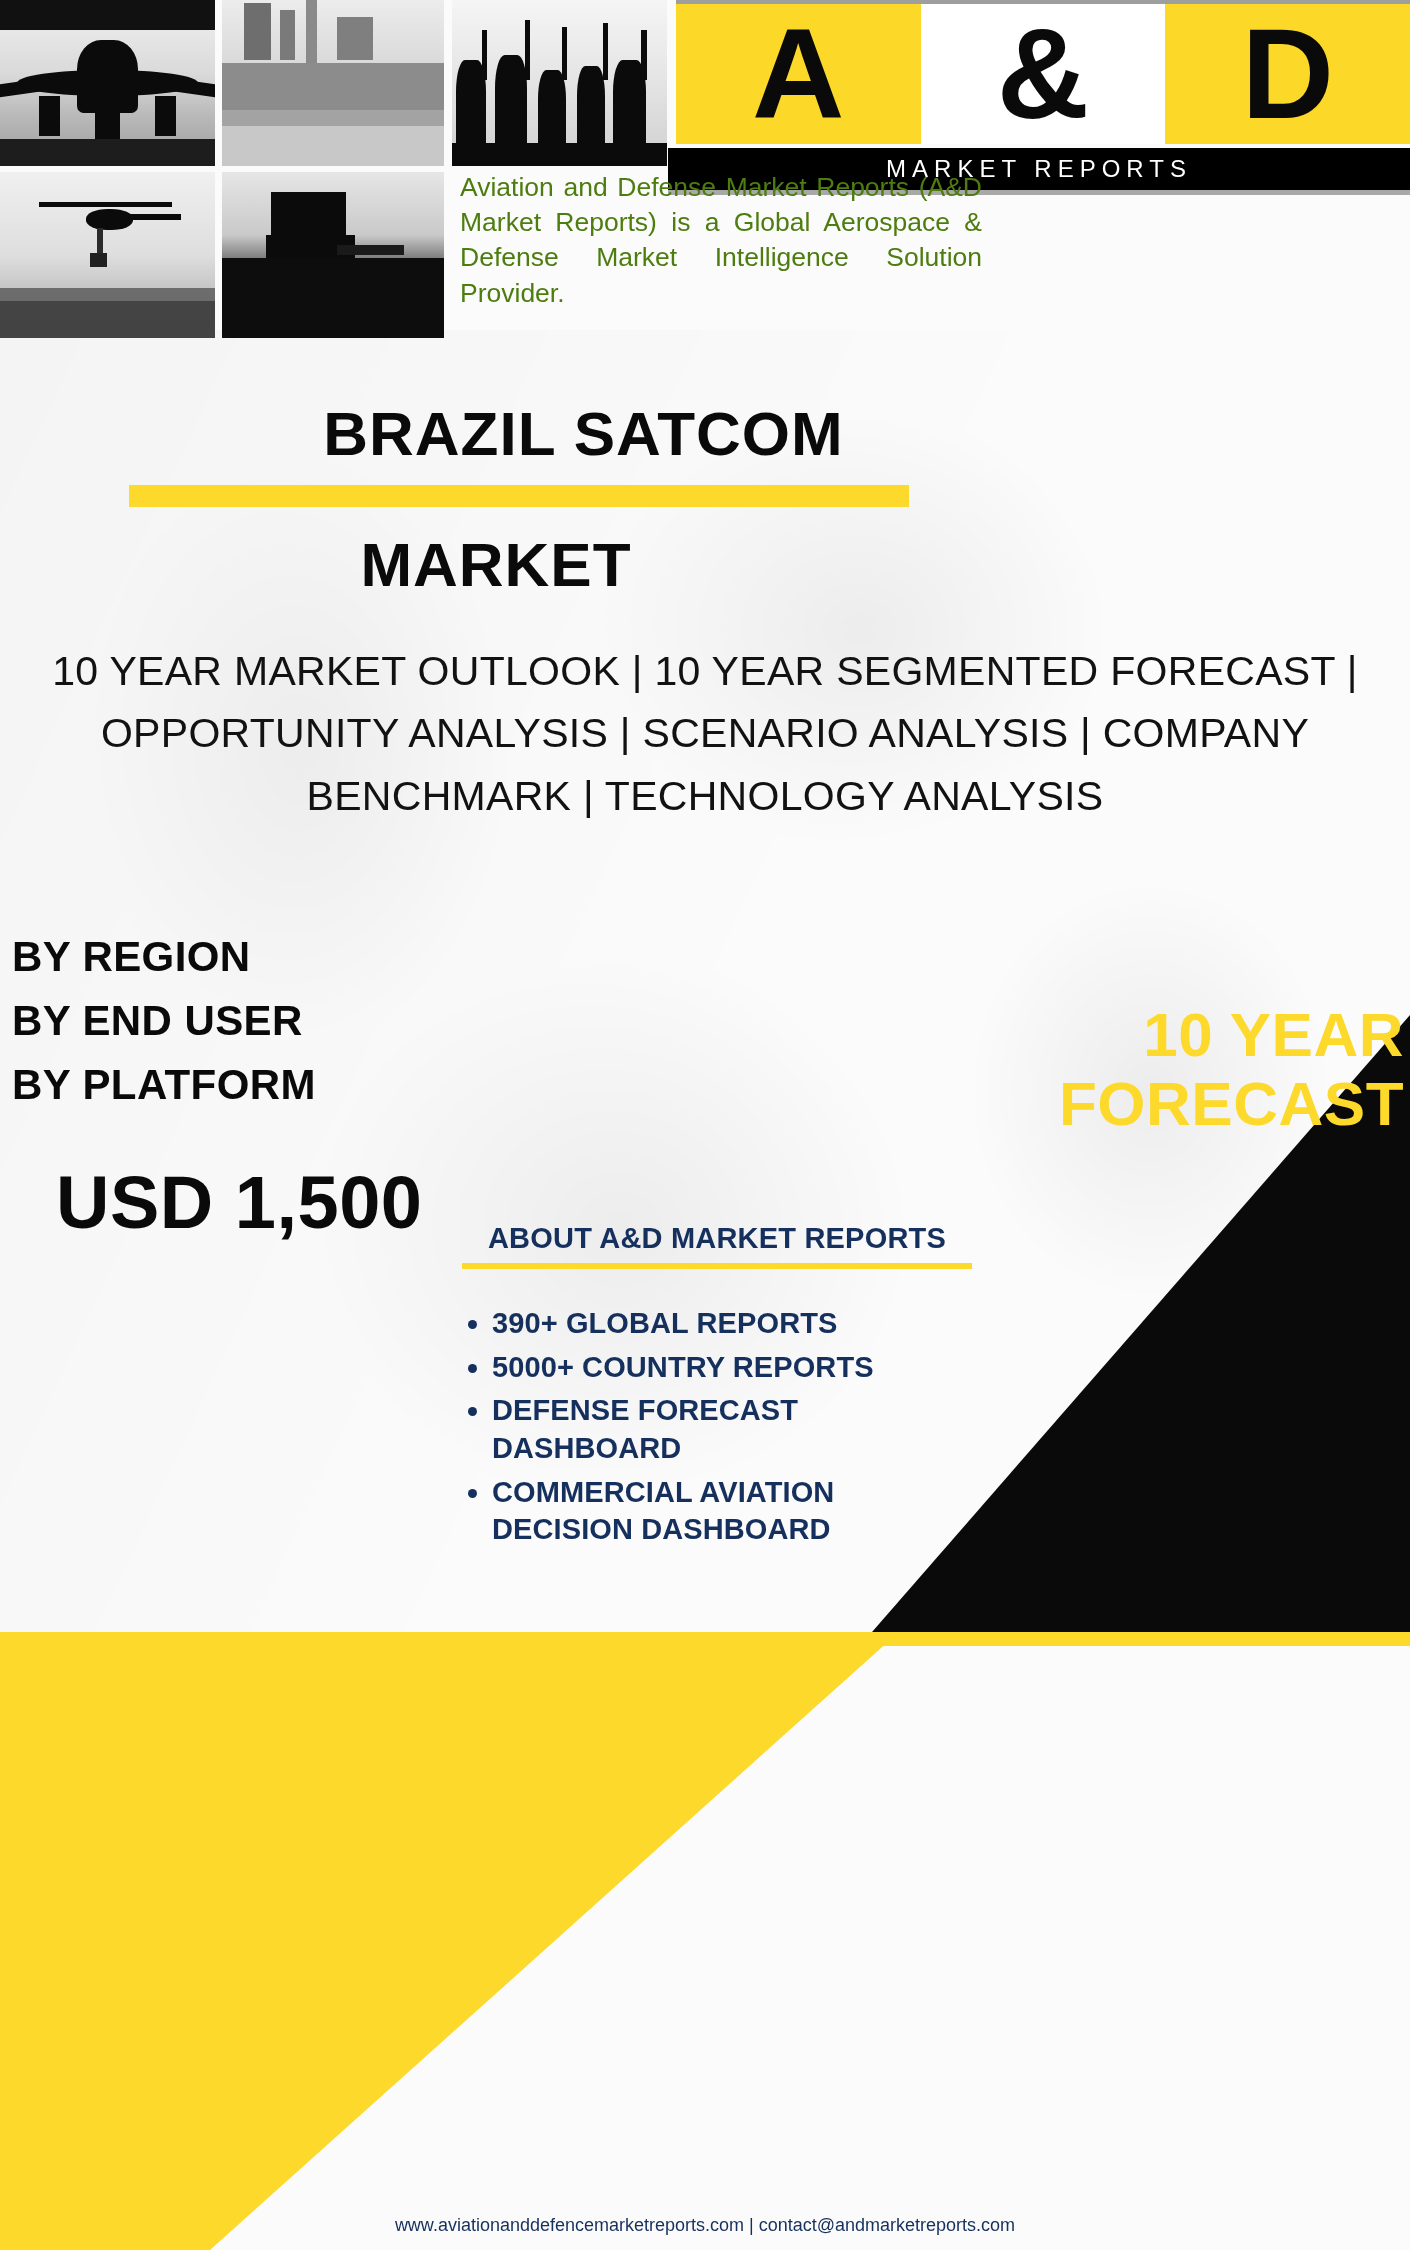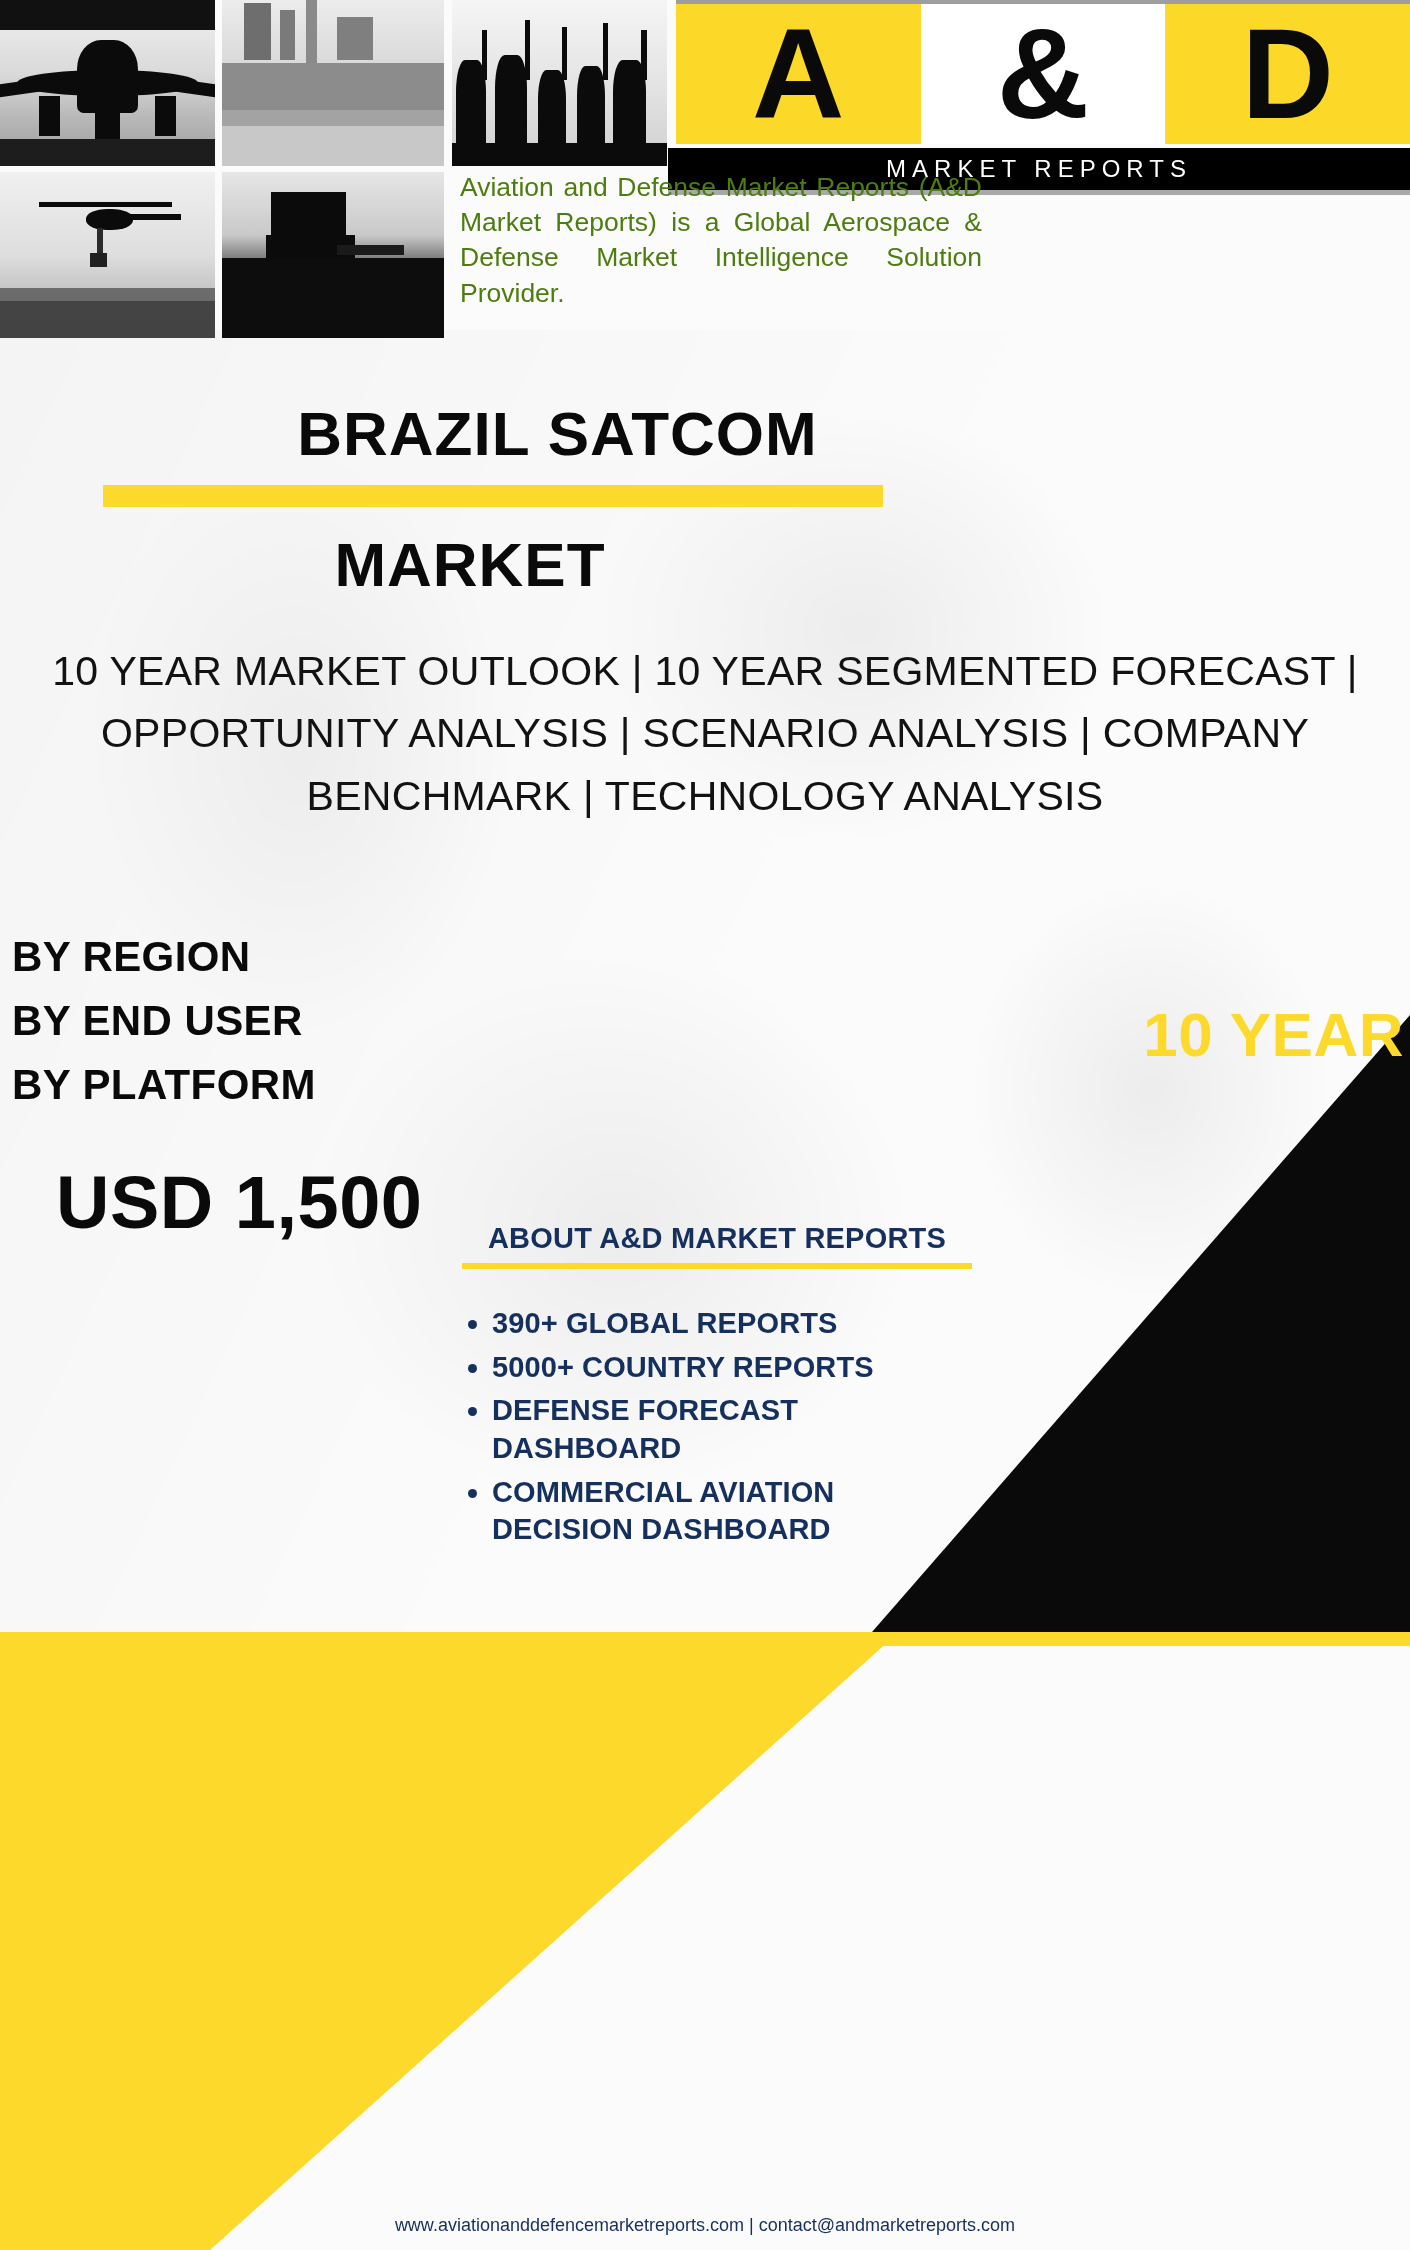--- a/index.html
+++ b/index.html
@@ -55,21 +55,21 @@
   .logo-underline{position:absolute;left:-8px;top:190px;width:742px;height:5px;background:#a8a8a8;}
 
   
   .intro{
     position:absolute;left:460px;top:170px;width:522px;
     color:#4d7c0f;font-size:26.5px;line-height:1.33;
     text-align:justify;font-family:"Liberation Sans",sans-serif;font-weight:400;
   }
 
   
-  .title-wrap{position:absolute;left:0;top:398px;width:1250px;}
+  .title-wrap{position:absolute;left:0;top:398px;width:1250px;padding-left:26px;}
   .title-1{text-align:center;font-size:62px;font-weight:bold;letter-spacing:1px;color:#0a0a0a;
      padding-right:135px;}
   .title-rule{margin:16px auto 0 auto;height:22px;background:#FCD92B;width:780px;margin-left:103px;}
   .title-2{text-align:center;font-size:62px;font-weight:bold;letter-spacing:1px;color:#0a0a0a;
      margin-top:22px;padding-right:310px;}
 
   
   .highlights{position:absolute;left:30px;top:640px;width:1350px;
     text-align:center;font-size:41px;line-height:1.52;color:#121212;
     font-weight:300;font-family:"Liberation Sans",sans-serif;letter-spacing:.3px;}
@@ -214,20 +214,21 @@
   <div class="highlights">10 YEAR MARKET OUTLOOK | 10 YEAR SEGMENTED FORECAST | OPPORTUNITY ANALYSIS | SCENARIO ANALYSIS | COMPANY BENCHMARK | TECHNOLOGY ANALYSIS</div>
 
   <div class="bylist">
     <div>BY REGION</div>
     <div>BY END USER</div>
     <div>BY PLATFORM</div>
   </div>
 
   <div class="fc">
     <div>10 YEAR</div>
+    <div>FORECAST</div>
   </div>
 
   <div class="price">USD 1,500</div>
 
   <div class="about">
     <div class="about-title">ABOUT A&amp;D MARKET REPORTS</div>
     <div class="about-rule"></div>
     <ul class="about-list">
       <li>390+ GLOBAL REPORTS</li>
       <li>5000+ COUNTRY REPORTS</li>

